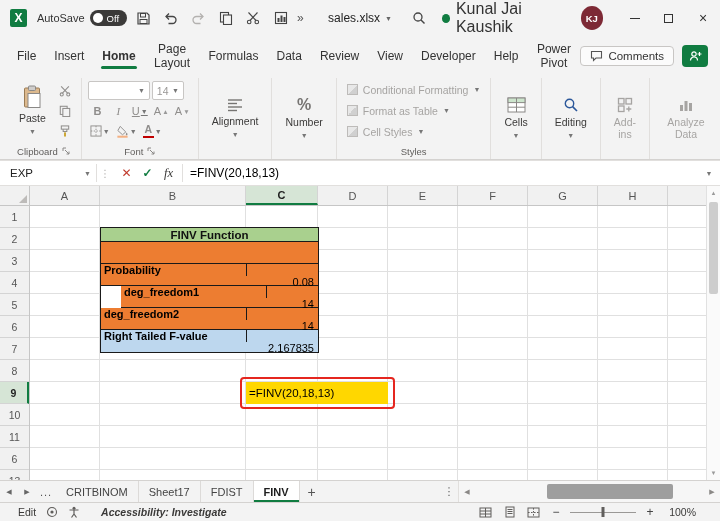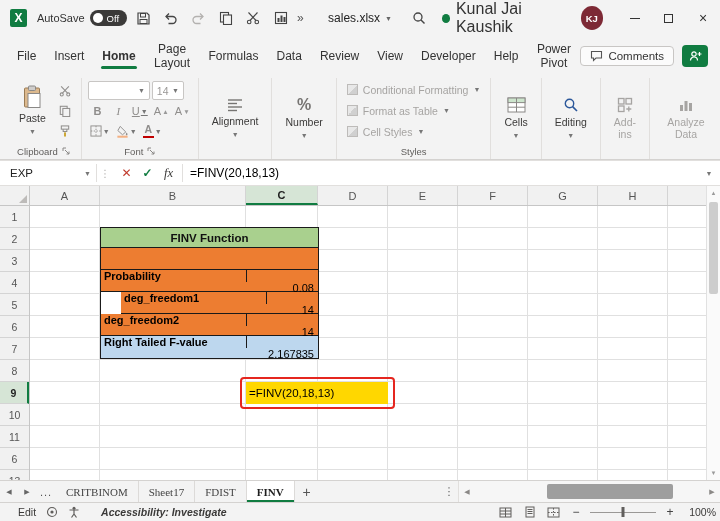--- a/index.html
+++ b/index.html
@@ -88,49 +88,49 @@
   .col-h { height:100%; display:flex; align-items:center; justify-content:center; border-right:1px solid #d4d4d4; color:#555; font-size:11px; }
   .col-h.active { background:#d6e5d6; border-bottom:2px solid var(--green,#107C41); color:#1e1e1e; font-weight:600; }
   .col-h.filler { border-right:none; }
   .row-headers { position:absolute; left:0; top:20px; bottom:0; width:30px; background:#f1f1f1; border-right:1px solid #c6c6c6; }
   .row-h { height:22px; display:flex; align-items:center; justify-content:center; border-bottom:1px solid #d4d4d4; color:#555; font-size:10.5px; }
   .row-h.active { background:#d6e5d6; border-right:2px solid var(--green,#107C41); color:#1e1e1e; font-weight:600; }
   .cells { position:absolute; left:30px; top:20px; right:14px; bottom:0; background-color:#fff;
            background-image:repeating-linear-gradient(to bottom, transparent, transparent 21px, #e0e0e0 21px, #e0e0e0 22px); }
   .vline { position:absolute; top:0; bottom:0; width:1px; background:#e0e0e0; z-index:0; }
   .ws-table { position:absolute; left:70px; top:21px; width:219px; border:1px solid #1a1a1a; z-index:2; background:#fff; }
-  .wst-title { height:20px; display:flex; align-items:center; justify-content:center; font-weight:700; font-size:11.5px; color:#111; border-bottom:1px solid #1a1a1a; }
+  .wst-title { height:14px; display:flex; align-items:center; justify-content:center; font-weight:700; font-size:11.5px; color:#111; border-bottom:1px solid #1a1a1a; }
   .wst-row { display:flex; height:22px; border-bottom:1px solid #1a1a1a;flex-direction:column; }
   .wst-row:last-child { border-bottom:none; }
   .wst-label { width:146px; border-right:1px solid #1a1a1a; display:flex; align-items:center; padding-left:3px; font-weight:700; color:#000; font-size:11px; }
   .wst-value { flex:1; display:flex; align-items:center; justify-content:flex-end; padding-right:4px; color:#000; font-size:11px; }
   .edit-cell { position:absolute; left:216px; top:176px; width:142px; height:22px; display:flex; align-items:center; padding-left:3px; font-size:11.5px; color:#000; z-index:3; }
   .red-box { position:absolute; left:210px; top:171px; width:155px; height:32px; border:2px solid #E5261F; border-radius:4px; z-index:4; pointer-events:none; }
   .v-scroll { position:absolute; right:0; top:0; bottom:0; width:14px; background:#fafafa; border-left:1px solid #e1e1e1; }
   .vs-arrow { height:14px; display:flex; align-items:center; justify-content:center; color:#9a9a9a; font-size:6px; width:100%; }
   .vs-arrow.down { position:absolute; bottom:0; left:0; }
   .vs-thumb { position:absolute; left:2px; right:2px; top:16px; height:92px; background:#cdcdcd; border-radius:2px; }
 
   
   .sheet-bar { flex:0 0 22px; display:flex; align-items:stretch; background:#f3f3f3; border-top:1px solid #d4d2d0; }
   .nav-btn { width:18px; display:flex; align-items:center; justify-content:center; color:#666; font-size:7px; }
   .more-tabs { width:20px; font-size:11px; color:#555; letter-spacing:1px; display:flex; align-items:flex-end; justify-content:center; padding-bottom:4px; }
   .tabs { display:flex; align-items:stretch; }
-  .tab { display:flex; align-items:center; padding:0 10px; font-size:11px; color:#444; border-right:1px solid #dcdad8; position:relative; background:transparent;font-family:Liberation Serif, serif; }
+  .tab { display:flex; align-items:center; padding:0 10px; font-size:11px; color:#444; border-right:1px solid #dcdad8; position:relative; background:transparent; }
   .tab.active { background:#fff; color:#1e1e1e; font-weight:700; }
   .tab.active::after { content:""; position:absolute; left:0; right:0; bottom:0; height:2px; background:var(--green,#107C41); }
   .add-tab { width:24px; display:flex; align-items:center; justify-content:center; font-size:14px; color:#555; }
   .kebab { width:18px; display:flex; align-items:center; justify-content:center; color:#666; font-size:11px; }
   .h-scroll { display:flex; align-items:stretch; width:262px; border-left:1px solid #e1dfdd; background:#f6f6f6; }
   .hs-arrow { width:16px; display:flex; align-items:center; justify-content:center; color:#8a8886; font-size:7px; }
   .hs-track { flex:1; position:relative; }
   .hs-thumb { position:absolute; left:72px; width:126px; top:3px; bottom:3px; background:#9e9e9e; border-radius:2px; }
 
   
-  .status-bar { flex:0 0 19px; display:flex; align-items:center; gap:10px; background:#f3f3f3; border-top:1px solid #d4d2d0; font-size:10.5px; color:#3b3a39; padding:0 4px 0 18px; }
+  .status-bar { flex:0 0 19px; display:flex; align-items:center; gap:10px; background:#f3f3f3; border-top:1px solid #d4d2d0; font-size:10.5px; color:#3b3a39; padding:0 24px 0 18px; }
   .acc { display:flex; align-items:center; gap:21px; font-weight:600;font-style:italic; }
   .sb-right { margin-left:auto; display:flex; align-items:center; gap:7px; }
   .view-btn { width:17px; height:15px; display:flex; align-items:center; justify-content:center; }
   .zoom-btn { width:14px; text-align:center; color:#444; font-size:12px; }
   .zoom-slider { width:66px; height:14px; position:relative; }
   .zoom-slider::before { content:""; position:absolute; left:0; right:0; top:6.5px; height:1px; background:#9a9896; }
   .zs-knob { position:absolute; left:50%; top:2px; width:3px; height:10px; background:#605e5c; transform:translateX(-50%); }
   .zoom-val { width:32px; text-align:right; color:#3b3a39; }
 </style>
 </head>

